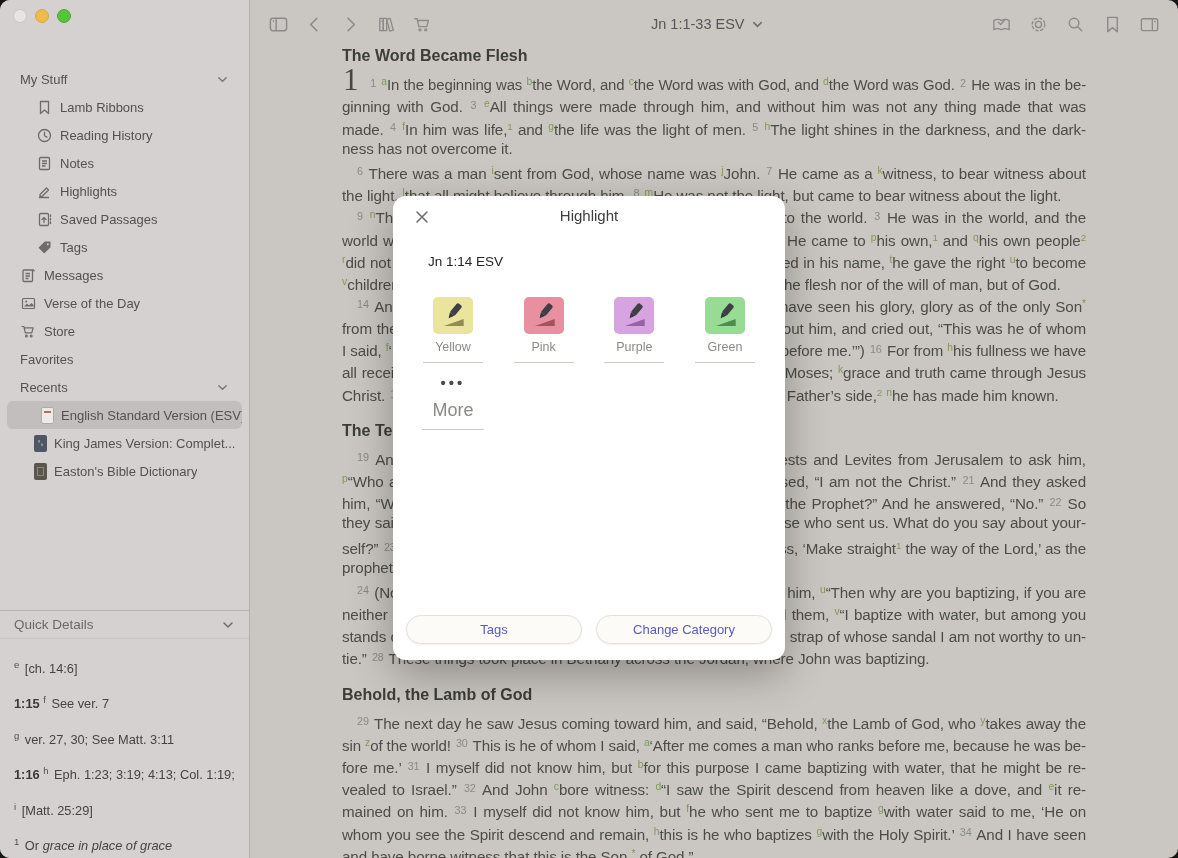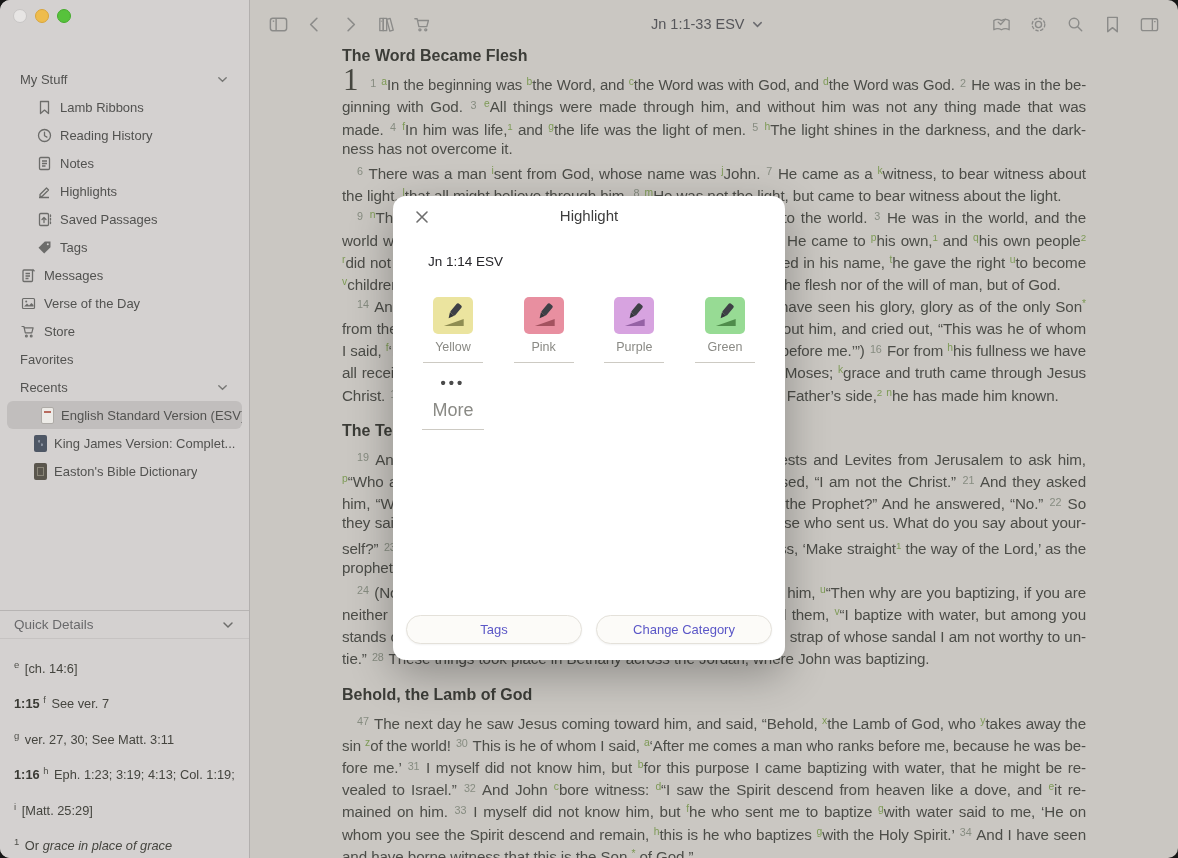--- a/index.html
+++ b/index.html
@@ -292,21 +292,21 @@
         <div class="line"><span><span class="xref">p</span>“Who are you?” <span class="vnum">20</span> <span class="xref">q</span>He confessed, and did not deny, but confessed, “I am not the Christ.” <span class="vnum">21</span> And they asked</span></div>
         <div class="line"><span>him, “What then? <span class="xref">r</span>Are you Elijah?” He said, “I am not.” “Are you <span class="xref">s</span>the Prophet?” And he answered, “No.” <span class="vnum">22</span> So</span></div>
         <div class="line"><span>they said to him, “Who are you? We need to give an answer to those who sent us. What do you say about your-</span></div>
         <div class="line"><span>self?” <span class="vnum">23</span> He said, “I am <span class="xref">t</span>the voice of one crying out in the wilderness, ‘Make straight<span class="fnote">1</span> the way of the Lord,’ as the</span></div>
         <div class="line end"><span>prophet Isaiah said.”</span></div>
         <div class="line ind"><span><span class="vnum">24</span> (Now they had been sent from the Pharisees.) <span class="vnum">25</span> They asked him, <span class="xref">u</span>“Then why are you baptizing, if you are</span></div>
         <div class="line"><span>neither the Christ, nor Elijah, nor the Prophet?” <span class="vnum">26</span> John answered them, <span class="xref">v</span>“I baptize with water, but among you</span></div>
         <div class="line"><span>stands one you do not know, <span class="vnum">27</span> even <span class="xref">w</span>he who comes after me, the strap of whose sandal I am not worthy to un-</span></div>
         <div class="line end"><span>tie.” <span class="vnum">28</span> These things took place in Bethany across the Jordan, where John was baptizing.</span></div>
         <div class="bheading gap">Behold, the Lamb of God</div>
-        <div class="line ind"><span><span class="vnum">47</span> The next day he saw Jesus coming toward him, and said, “Behold, <span class="xref">x</span>the Lamb of God, who <span class="xref">y</span>takes away the</span></div>
+        <div class="line ind"><span><span class="vnum">29</span> The next day he saw Jesus coming toward him, and said, “Behold, <span class="xref">x</span>the Lamb of God, who <span class="xref">y</span>takes away the</span></div>
         <div class="line" style="font-size: 15.05px;"><span>sin <span class="xref">z</span>of the world! <span class="vnum">30</span> This is he of whom I said, <span class="xref">a</span>‘After me comes a man who ranks before me, because he was be-</span></div>
         <div class="line"><span>fore me.’ <span class="vnum">31</span> I myself did not know him, but <span class="xref">b</span>for this purpose I came baptizing with water, that he might be re-</span></div>
         <div class="line"><span>vealed to Israel.” <span class="vnum">32</span> And John <span class="xref">c</span>bore witness: <span class="xref">d</span>“I saw the Spirit descend from heaven like a dove, and <span class="xref">e</span>it re-</span></div>
         <div class="line"><span>mained on him. <span class="vnum">33</span> I myself did not know him, but <span class="xref">f</span>he who sent me to baptize <span class="xref">g</span>with water said to me, ‘He on</span></div>
         <div class="line"><span>whom you see the Spirit descend and remain, <span class="xref">h</span>this is he who baptizes <span class="xref">g</span>with the Holy Spirit.’ <span class="vnum">34</span> And I have seen</span></div>
         <div class="line end"><span>and have borne witness that this is the Son <span class="star">*</span> of God.”</span></div>
       </div>
   </div>
 
   <div class="modal">

